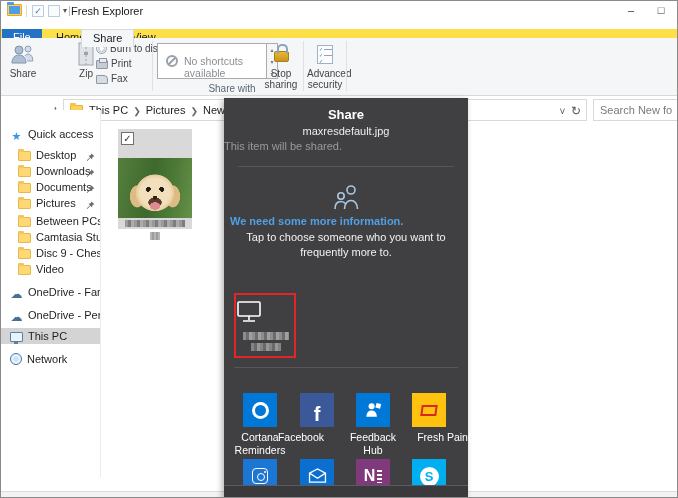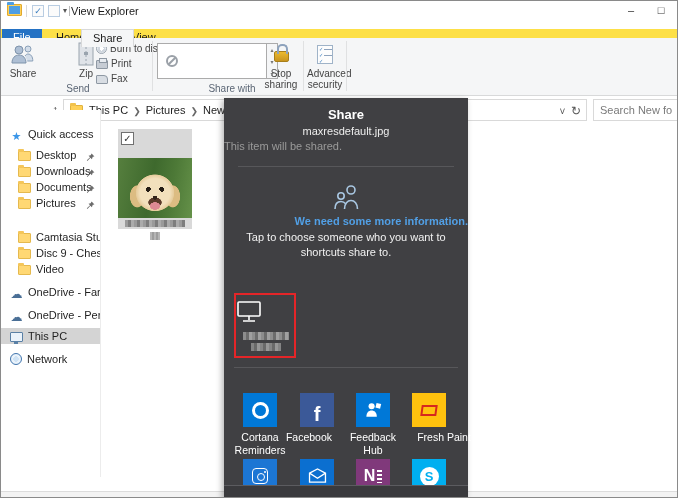--- a/index.html
+++ b/index.html
@@ -139,22 +139,22 @@
 
   
   .share-panel { position:absolute; left:223px; top:97px; width:244px; height:401px;
       background:#404043; z-index:10; box-shadow:-2px 2px 6px rgba(0,0,0,.3); color:#f2f2f2; }
   .sp-title { position:absolute; top:9px; width:100%; text-align:center; font-size:13px;
       font-weight:bold; color:#fff; }
   .sp-file { position:absolute; top:27px; width:100%; text-align:center; font-size:11px; color:#ededed; }
   .sp-sub  { position:absolute; top:42px; width:100%; font-size:11px; color:#9a9a9a; }
   .sp-div { position:absolute; height:1px; background:#57575a; }
   .sp-people { position:absolute; top:86px; width:100%; text-align:center; }
-  .sp-link { position:absolute; top:117px; width:100%; text-align:right; font-size:11px;
-      font-weight:bold; color:#519fe5; cursor:pointer; }
+  .sp-link { position:absolute; top:117px; width:100%; text-align:left; font-size:11px;
+      font-weight:bold; color:#519fe5; cursor:pointer;margin-left:6px; }
   .sp-tap { position:absolute; top:132px; left:6px; width:232px; text-align:center;
       font-size:11px; line-height:15px; color:#f2f2f2; }
   .device-tile { position:absolute; left:10px; top:195px; width:62px; height:65px;
       border:2px solid #e42528; cursor:pointer; }
   .device-tile .mon { display:block; margin:5px auto 0; }
   .dev-name1 { position:absolute; left:7px; top:37px; width:46px; height:8px;
       background:repeating-linear-gradient(90deg,#8d8d8d 0 3px,#6c6c6c 3px 6px,#a0a0a0 6px 9px); }
   .dev-name2 { position:absolute; left:15px; top:48px; width:30px; height:8px;
       background:repeating-linear-gradient(90deg,#848484 0 3px,#696969 3px 6px,#979797 6px 9px); }
   .tile { position:absolute; width:34px; height:34px; display:flex; align-items:center;
@@ -186,21 +186,21 @@
 
 <div id="app">
 
   <div class="titlebar">
     <span class="explorer-logo"></span>
     <span class="qat-sep" style="left:25px"></span>
     <span class="qat-ico" style="left:31px">✓</span>
     <span class="qat-ico" style="left:47px"></span>
     <span class="qat-caret" style="left:62px">▾</span>
     <span class="qat-sep" style="left:68px;background:#bbb;height:10px;top:5px"></span>
-    <span class="win-title">View Explorer</span>
+    <span class="win-title">Fresh Explorer</span>
     <span class="win-btn" style="left:615px">–</span>
     <span class="win-btn" style="left:645px">□</span>
   </div>
 
   <div class="tabrow">
     <span class="tab file">File</span>
     <span class="tab" style="left:44px">Home</span>
     <span class="tab active" style="left:80px">Share</span>
     <span class="tab" style="left:120px">View</span>
   </div>
@@ -229,26 +229,26 @@
     </div>
     <div class="rbtn-sm" style="top:4px">
       <span class="sic burn-ic"></span><span>Burn to disc</span>
     </div>
     <div class="rbtn-sm" style="top:19px">
       <span class="sic print-ic"></span><span>Print</span>
     </div>
     <div class="rbtn-sm" style="top:34px">
       <span class="sic fax-ic"></span><span>Fax</span>
     </div>
-    <div class="grp-label" style="left:6px;width:142px">Send</div>
 
     <span class="rsep" style="left:151px"></span>
 
     <div class="shortcut-box">
       <span class="noentry"></span>
+      <span class="sc-text">No shortcuts available</span>
     </div>
     <div class="sc-strip">▴<br>▾<br>▾</div>
     <div class="rbtn-lg" style="left:262px;width:36px">
       <span class="ric"><span class="lock-ic"></span></span>
       <span>Stop sharing</span>
     </div>
     <div class="grp-label" style="left:156px;width:150px">Share with</div>
 
     <span class="rsep" style="left:302px"></span>
 
@@ -300,20 +300,23 @@
       <span class="pin"><svg width="9" height="9" viewBox="0 0 16 16">
             <path d="M10 1l5 5-3 .8L10.5 11 7.8 8.3 2.5 14l-1-1 5.7-5.3L4.5 5 8.2 3.8z" fill="#6b6b6b"></path>
           </svg></span>
     </div>
     <div class="side-row d1" style="top:85px">
       <span class="ico folder"></span><span class="lbl">Pictures</span>
       <span class="pin"><svg width="9" height="9" viewBox="0 0 16 16">
             <path d="M10 1l5 5-3 .8L10.5 11 7.8 8.3 2.5 14l-1-1 5.7-5.3L4.5 5 8.2 3.8z" fill="#6b6b6b"></path>
           </svg></span>
     </div>
+    <div class="side-row d1" style="top:103px">
+      <span class="ico folder"></span><span class="lbl">Between PCs</span>
+    </div>
     <div class="side-row d1" style="top:119px">
       <span class="ico folder"></span><span class="lbl">Camtasia Studio</span>
     </div>
     <div class="side-row d1" style="top:135px">
       <span class="ico folder"></span><span class="lbl">Disc 9 - Chest &amp; Sho</span>
     </div>
     <div class="side-row d1" style="top:151px">
       <span class="ico folder"></span><span class="lbl">Video</span>
     </div>
     <div class="side-row" style="top:174px">
@@ -349,21 +352,21 @@
 
     <div class="sp-people">
       <svg width="32" height="27" viewBox="0 0 32 27" fill="none" stroke="#a9c7e2" stroke-width="1.6">
         <circle cx="21" cy="6" r="4"></circle>
         <path d="M14.5 25c0-5.5 3-8.5 6.5-8.5s6.5 3 6.5 8.5"></path>
         <circle cx="11" cy="12" r="3.2"></circle>
         <path d="M5 25c0-5 2.6-7.5 6-7.5 2 0 3.6.9 4.7 2.4"></path>
       </svg>
     </div>
     <div class="sp-link">We need some more information.</div>
-    <div class="sp-tap">Tap to choose someone who you want to shortcuts share to.</div>
+    <div class="sp-tap">Tap to choose someone who you want to frequently more to.</div>
 
     <div class="device-tile">
       <span class="mon">
         <svg width="26" height="24" viewBox="0 0 26 24" fill="none" stroke="#fff" stroke-width="1.6">
           <rect x="2" y="2" width="22" height="14" rx="1"></rect>
             <path d="M13 16v4M7 21h12"></path>
         </svg>
       </span>
       <span class="dev-name1"></span>
       <span class="dev-name2"></span>
@@ -383,21 +386,21 @@
               <circle cx="8" cy="6.5" r="3.2" fill="#fff"></circle>
               <path d="M2.5 17.5c0-4.2 2.5-6.4 5.5-6.4s5.5 2.2 5.5 6.4z" fill="#fff"></path>
               <rect x="12.6" y="3.6" width="5" height="5" fill="#fff" transform="rotate(14 15 6)"></rect>
             </svg>
         </span>
       </div>
       <div class="tile" style="left:188px;background:#ffc20e">
         <span class="glyph-roller"></span>
       </div>
       <div class="app-label" style="left:7px">Cortana Reminders</div>
-      <div class="app-label" style="left:56px">Facebook</div>
+      <div class="app-label" style="left:48px">Facebook</div>
       <div class="app-label" style="left:120px">Feedback Hub</div>
       <div class="app-label" style="left:191px">Fresh Paint</div>
     </div>
 
     <div class="row2-clip">
       <div class="tile" style="left:19px;background:#1c76d4">
         <span class="glyph-cam"></span>
       </div>
       <div class="tile" style="left:76px;background:#0b6fd0">
         <span>

